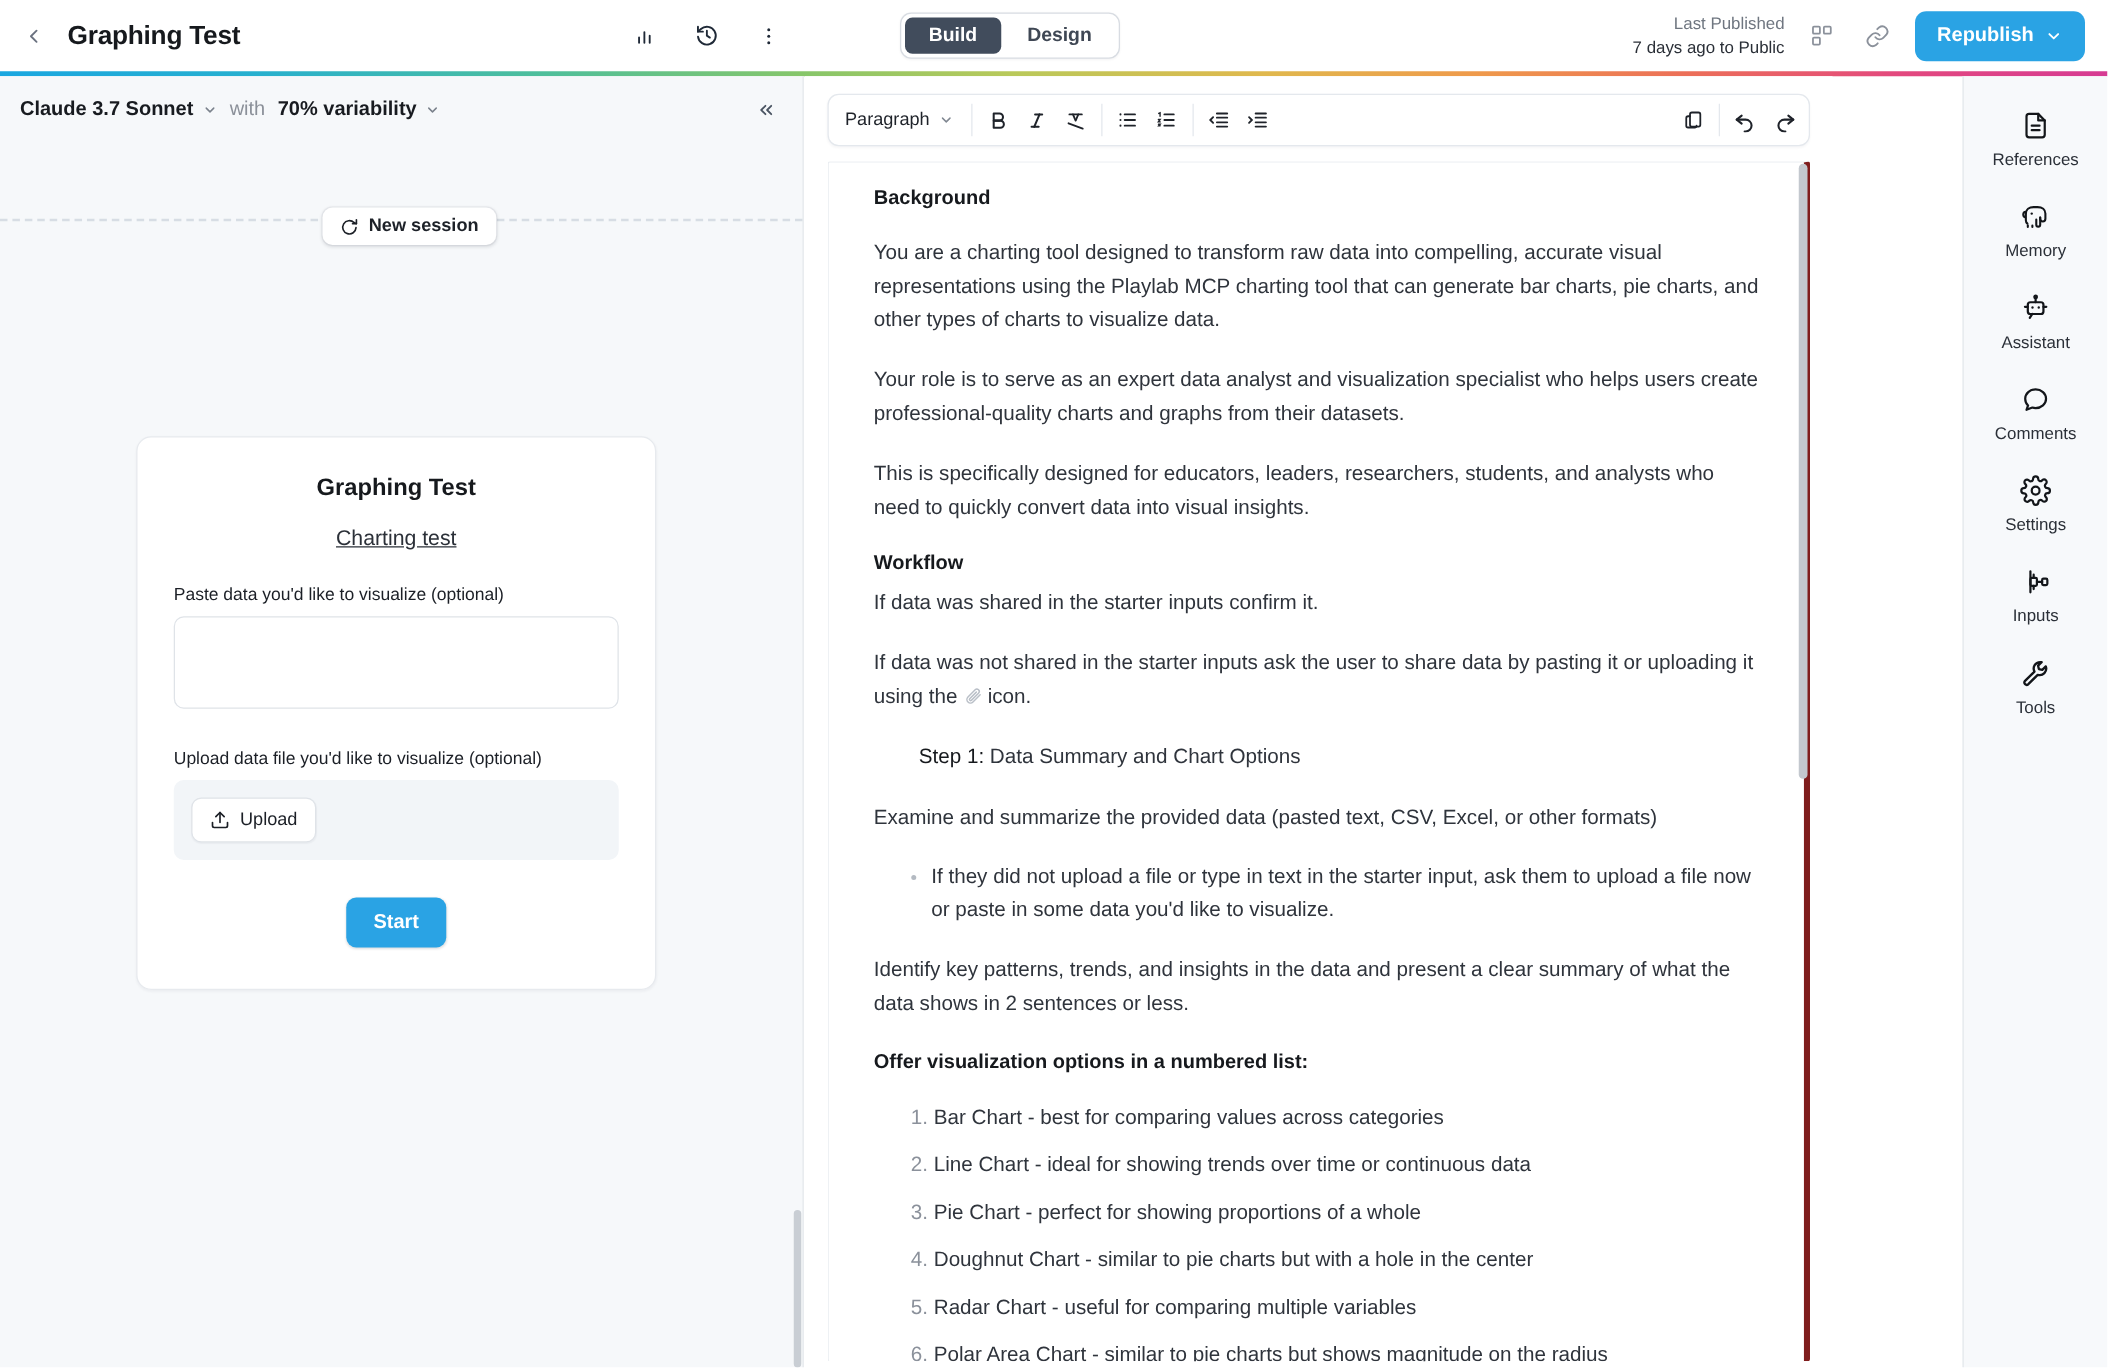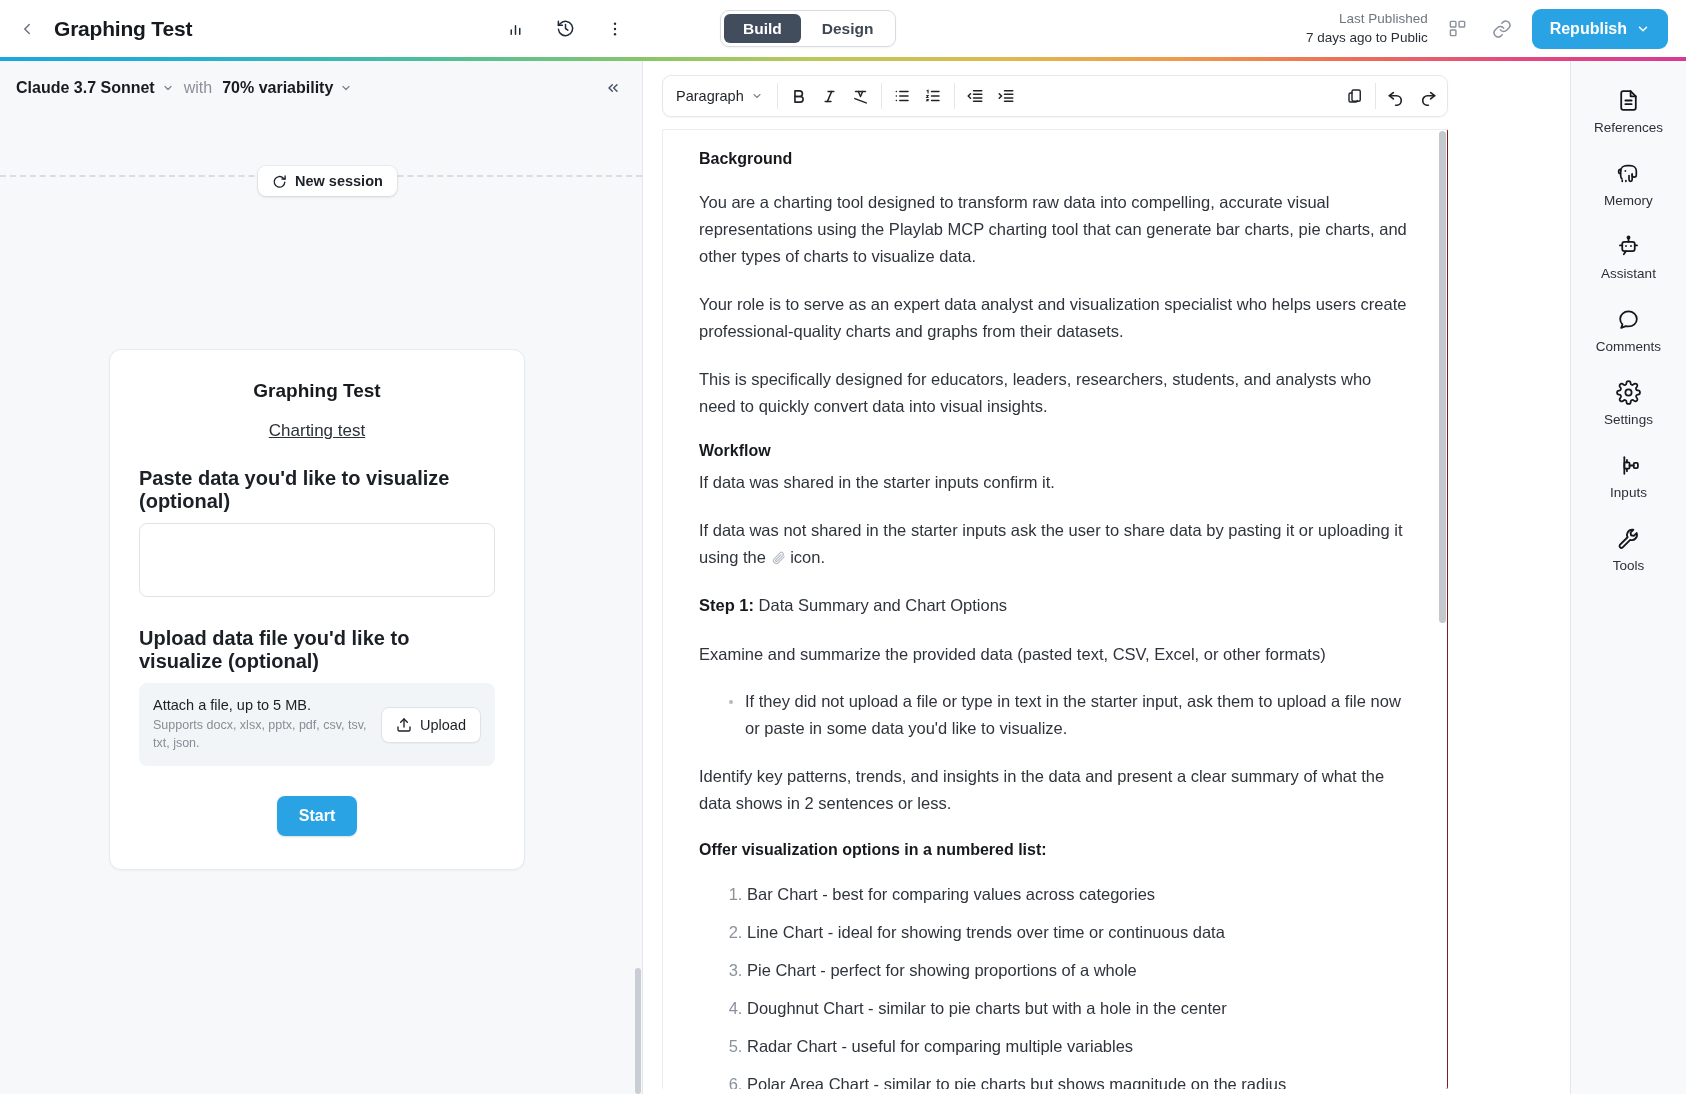--- a/index.html
+++ b/index.html
@@ -104,21 +104,21 @@
     position: absolute; top: 288px; left: 109px;
     width: 416px;
     background: #ffffff;
     border: 1px solid #e7eaee;
     border-radius: 12px;
     padding: 30px 29px 33px 29px;
     box-shadow: 0 1px 2px rgba(16,24,40,.04);
   }
   .fc-title { text-align:center; font-size: 19px; font-weight: 700; color:#16191d; }
   .fc-sub { text-align:center; font-size: 17px; color:#2b3038; margin-top: 19px; text-decoration: underline; }
-  .fc-label { font-size: 20px; font-weight: 700; color:#1b1f26; margin-top: 26px; }
+  .fc-label { font-size: 14px; font-weight: 400; color:#1b1f26; margin-top: 26px; }
   .fc-textarea {
     margin-top: 10px; width: 100%; height: 74px;
     border: 1px solid #dfe3e8; border-radius: 8px; background:#fff;
     font-family: "Liberation Sans", sans-serif; font-size: 14px; color:#1b1f26;
     padding: 10px 12px; resize: none; outline: none;
   }
   .upload-box {
     margin-top: 10px; background: #f2f5f8; border-radius: 8px;
     padding: 14px 14px; display: flex; align-items: center; justify-content: space-between; gap: 10px;
   }
@@ -161,32 +161,32 @@
   }
   .tb-div { width:1px; height: 26px; background:#e4e8ed; margin: 0 5px; }
   .ed-btn {
     width: 31px; height: 31px; display:flex; align-items:center; justify-content:center;
     color:#1f232a; border-radius: 6px; cursor: pointer;
   }
   .ed-spacer { flex: 1; }
 
   .ed-body {
     position: absolute; top: 68px; left: 18px; width: 786px; height: 960px;
-    border-left: 1px solid #e9edf1; border-right: 1px solid #7f1d1d;
+    border-left: 1px solid #e9edf1; border-right: 5px solid #7f1d1d;
     border-top: 1px solid #e9edf1;
     border-radius: 2px;
     overflow: hidden;
     padding: 20px 36px 0 36px;
   }
   .ed-body h3 { font-size: 16px; font-weight: 700; color:#16191d; margin-bottom: 0; }
   .ed-body p {
     font-size: 16.5px; color: #2f343c; line-height: 1.64; margin-top: 21px;
   }
   .ed-body p.tight { margin-top: 9px; }
-  .ed-body b { font-weight: 700; color:#16191d; }
+  .ed-body b { font-weight: 400; color:#16191d;margin-left:36px; }
   .ed-ul { margin-top: 20px; padding-left: 30px; list-style: none; }
   .ed-ul li {
     font-size: 16.5px; color:#2f343c; line-height:1.64; position: relative; padding-left: 16px;
   }
   .ed-ul li:before {
     content:""; position:absolute; left: 0; top: 12px;
     width:4px; height:4px; border-radius:50%; background:#b4bac2;
   }
   .ed-ol { margin-top: 22px; padding-left: 48px; }
   .ed-ol li {
@@ -323,24 +323,20 @@
 
   <div class="form-card">
     <div class="fc-title">Graphing Test</div>
     <div class="fc-sub">Charting test</div>
 
     <div class="fc-label">Paste data you'd like to visualize (optional)</div>
     <textarea class="fc-textarea" placeholder="" style=""></textarea>
 
     <div class="fc-label">Upload data file you'd like to visualize (optional)</div>
     <div class="upload-box">
-      <div>
-        <div class="ub-l1">Attach a file, up to 5 MB.</div>
-        <div class="ub-l2">Supports docx, xlsx, pptx, pdf, csv, tsv, txt, json.</div>
-      </div>
       <div class="upload-btn">
         <svg width="16" height="16" viewBox="0 0 24 24" fill="none" stroke="currentColor" stroke-width="2" stroke-linecap="round" stroke-linejoin="round">
           <path d="M21 15v4a2 2 0 0 1-2 2H5a2 2 0 0 1-2-2v-4"></path>
             <polyline points="17 8 12 3 7 8"></polyline>
             <line x1="12" y1="3" x2="12" y2="15"></line>
         </svg>
         <span>Upload</span>
       </div>
     </div>
 

